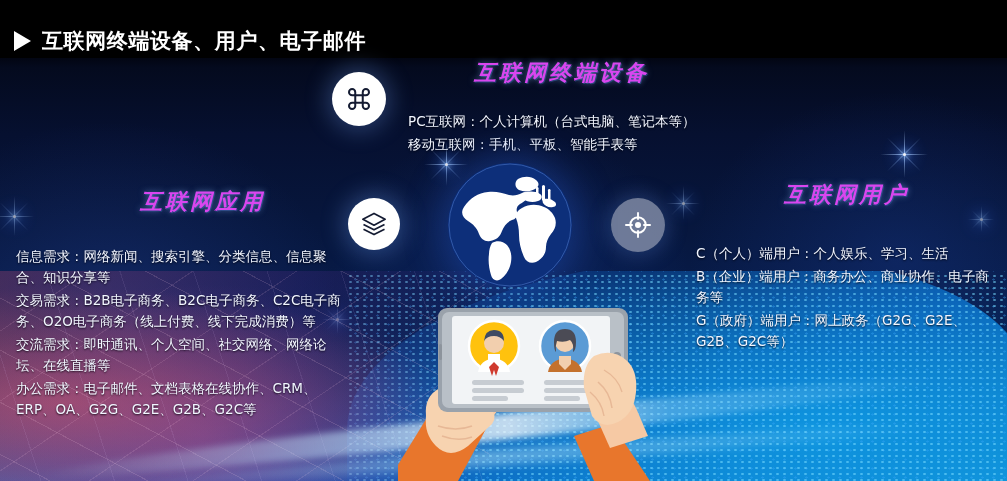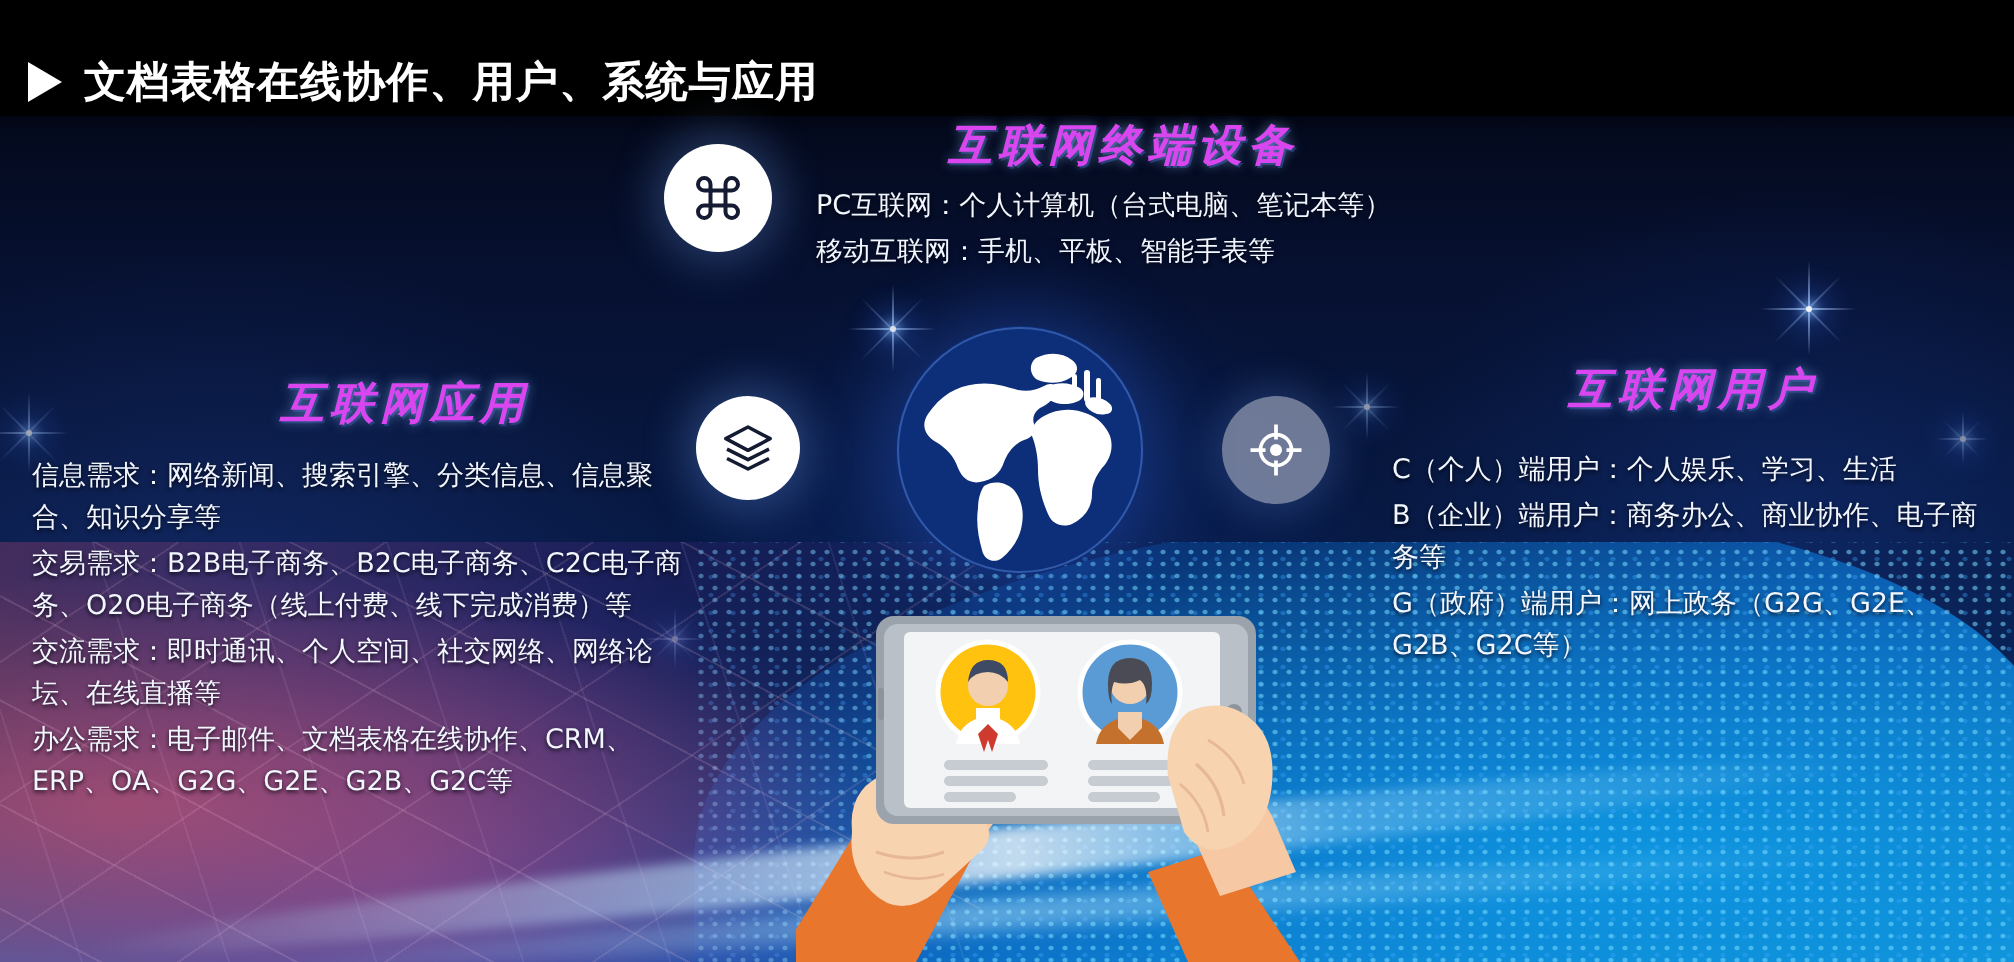--- a/index.html
+++ b/index.html
@@ -69,21 +69,21 @@
     font-family:"DejaVu Sans","Liberation Sans",sans-serif;}
 
   
   .heading{position:absolute;color:#d946ef;font-weight:bold;font-style:italic;font-size:22px;
     letter-spacing:3px;font-family:"DejaVu Serif","Liberation Serif",serif;
     text-shadow:0 0 6px rgba(140,190,255,.55),1px 1px 0 rgba(40,70,140,.6);white-space:nowrap;}
 
   
   .block{position:absolute;color:#f2f6ff;font-size:13.5px;line-height:21px;
     font-family:"DejaVu Sans","Liberation Sans",sans-serif;
-    text-shadow:0 1px 2px rgba(0,0,10,.85);}
+    text-shadow:0 1px 2px rgba(0,0,10,.85);margin-top:18px;}
   .block p{margin:0 0 2px 0;}
 
   
   .badge{position:absolute;border-radius:50%;display:flex;align-items:center;justify-content:center;}
   .badge-white{background:#ffffff;box-shadow:0 0 22px 6px rgba(120,170,255,.28);}
   .badge-grey{background:rgba(150,160,185,.72);box-shadow:0 0 18px 5px rgba(90,130,210,.25);}
 
   
   .globe{position:absolute;left:448px;top:163px;width:124px;height:124px;border-radius:50%;
     background:#0d2f7a;overflow:hidden;box-shadow:0 0 34px 10px rgba(40,90,200,.35);}
@@ -166,21 +166,21 @@
     <div class="mesh-pink">
       <div class="mesh-lines"></div>
     </div>
     <div class="wave-streak"></div>
     <div class="wave-streak2"></div>
   </div>
 
   <div class="bg-topblack"></div>
   <div class="title-row">
     <div class="tri"></div>
-    <div class="title-txt">文档表格在线协作、用户、系统与应用</div>
+    <div class="title-txt">互联网终端设备、用户、电子邮件</div>
   </div>
 
   <div class="badge badge-white" style="left:332px;top:72px;width:54px;height:54px;">
     <svg width="30" height="30" viewBox="0 0 24 24" fill="none" stroke="#141b32" stroke-width="1.6">
       <path d="M9 9h6v6H9z"></path>
       <path d="M9 9V6.5a2.5 2.5 0 1 0-2.5 2.5H9z"></path>
       <path d="M15 9V6.5A2.5 2.5 0 1 1 17.5 9H15z"></path>
       <path d="M9 15v2.5A2.5 2.5 0 1 1 6.5 15H9z"></path>
       <path d="M15 15v2.5a2.5 2.5 0 1 0 2.5-2.5H15z"></path>
     </svg>

